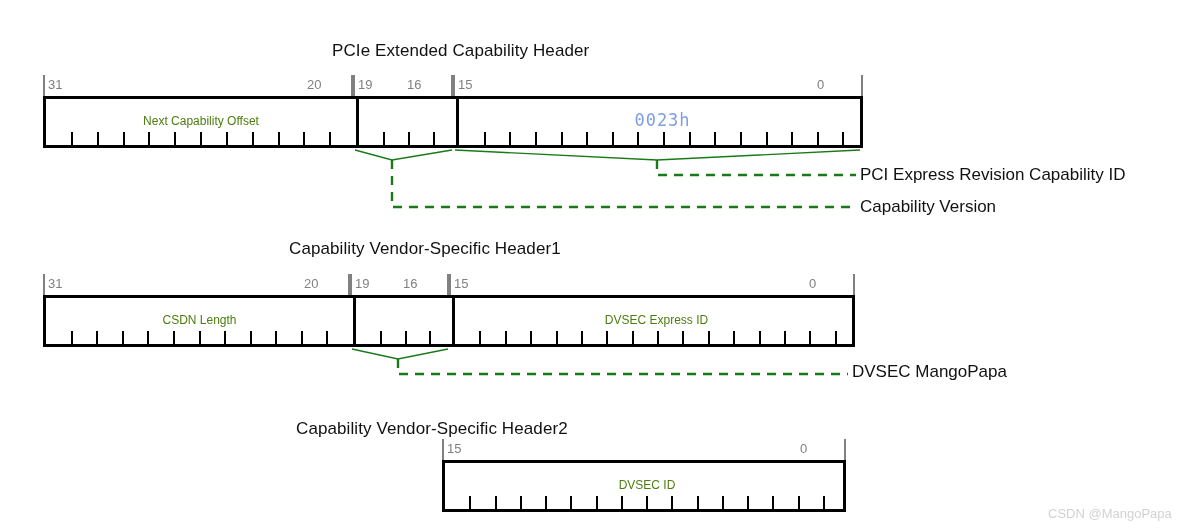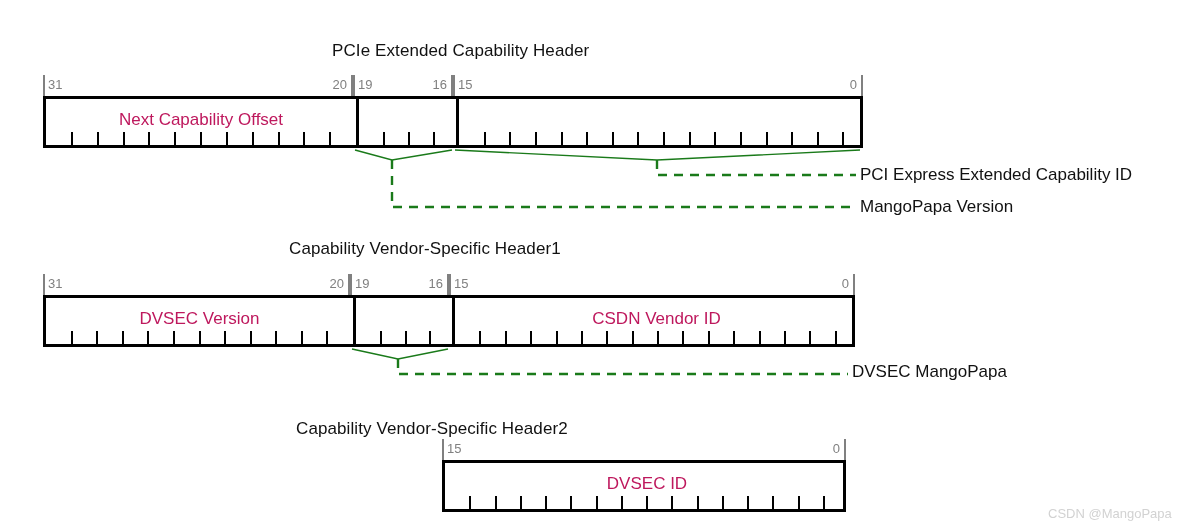--- a/index.html
+++ b/index.html
@@ -46,22 +46,22 @@
   .field + .field {
     border-left: 3px solid #000000;
   }
   .field-label {
     position: absolute;
     left: 0;
     right: 0;
     top: 50%;
     transform: translateY(-58%);
     text-align: center;
-    font-size: 17px;
-    color: #be185d;
+    font-size: 12px;
+    color: #4d7c0f;
     white-space: nowrap;
   }
   .field-label.hexval {
     color: #7d9fe0;
     font-family: "DejaVu Sans Mono", monospace;
     font-size: 17px;
     letter-spacing: 1px;
   }
   .ticks {
     position: absolute;
@@ -78,21 +78,21 @@
   }
   
   .bitnum {
     position: absolute;
     font-size: 13px;
     color: #808080;
     white-space: nowrap;
     line-height: 1;
   }
   .bitnum.left  { text-align: left; }
-  .bitnum.right { text-align: right; }
+  .bitnum.right { text-align: left; }
   .bitmark {
     position: absolute;
     width: 2px;
     background: #9a9a9a;
   }
   
   .callout-svg {
     position: absolute;
     left: 0; top: 0;
     width: 1200px;
@@ -149,20 +149,21 @@
           </div>
         </div>
         <div class="field" style="left: 310px; width: 100px;">
           <div class="ticks">
             <div class="tick" style="left: 24px; background: rgb(0, 0, 0);"></div>
             <div class="tick" style="left: 49px; background: rgb(0, 0, 0);"></div>
             <div class="tick" style="left: 74px; background: rgb(0, 0, 0);"></div>
           </div>
         </div>
         <div class="field" style="left: 410px; width: 410px;">
+          <div class="field-label hexval" style="color: rgb(125, 159, 224);">0023h</div>
           <div class="ticks">
             <div class="tick" style="left: 25px; background: rgb(0, 0, 0);"></div>
             <div class="tick" style="left: 50px; background: rgb(0, 0, 0);"></div>
             <div class="tick" style="left: 76px; background: rgb(0, 0, 0);"></div>
             <div class="tick" style="left: 102px; background: rgb(0, 0, 0);"></div>
             <div class="tick" style="left: 127px; background: rgb(0, 0, 0);"></div>
             <div class="tick" style="left: 153px; background: rgb(0, 0, 0);"></div>
             <div class="tick" style="left: 178px; background: rgb(0, 0, 0);"></div>
             <div class="tick" style="left: 204px; background: rgb(0, 0, 0);"></div>
             <div class="tick" style="left: 230px; background: rgb(0, 0, 0);"></div>
@@ -183,21 +184,21 @@
       <div class="bitmark" style="left: 353px; top: 75px; height: 21px; background: rgb(128, 128, 128);"></div>
       <div class="bitnum right" style="left: 407px; width: 40px; top: 78px; color: rgb(128, 128, 128);">16</div>
       <div class="bitmark" style="left: 451px; top: 75px; height: 21px; background: rgb(128, 128, 128);"></div>
       <div class="bitnum left" style="left: 458px; top: 78px; color: rgb(128, 128, 128);">15</div>
       <div class="bitmark" style="left: 453px; top: 75px; height: 21px; background: rgb(128, 128, 128);"></div>
       <div class="bitnum right" style="left: 817px; width: 40px; top: 78px; color: rgb(128, 128, 128);">0</div>
       <div class="bitmark" style="left: 861px; top: 75px; height: 21px; background: rgb(128, 128, 128);"></div>
       <div class="diagram-title" style="left: 289px; top: 239px; color: rgb(17, 17, 17);">Capability Vendor-Specific Header1</div>
       <div class="regbox" style="left: 43px; top: 295px; width: 812px; height: 52px; border-color: rgb(0, 0, 0);">
         <div class="field" style="left: 0px; width: 307px;">
-          <div class="field-label">DVSEC Version</div>
+          <div class="field-label">CSDN Length</div>
           <div class="ticks">
             <div class="tick" style="left: 25px; background: rgb(0, 0, 0);"></div>
             <div class="tick" style="left: 50px; background: rgb(0, 0, 0);"></div>
             <div class="tick" style="left: 76px; background: rgb(0, 0, 0);"></div>
             <div class="tick" style="left: 101px; background: rgb(0, 0, 0);"></div>
             <div class="tick" style="left: 127px; background: rgb(0, 0, 0);"></div>
             <div class="tick" style="left: 153px; background: rgb(0, 0, 0);"></div>
             <div class="tick" style="left: 178px; background: rgb(0, 0, 0);"></div>
             <div class="tick" style="left: 204px; background: rgb(0, 0, 0);"></div>
             <div class="tick" style="left: 229px; background: rgb(0, 0, 0);"></div>
@@ -206,21 +207,21 @@
           </div>
         </div>
         <div class="field" style="left: 307px; width: 99px;">
           <div class="ticks">
             <div class="tick" style="left: 24px; background: rgb(0, 0, 0);"></div>
             <div class="tick" style="left: 49px; background: rgb(0, 0, 0);"></div>
             <div class="tick" style="left: 73px; background: rgb(0, 0, 0);"></div>
           </div>
         </div>
         <div class="field" style="left: 406px; width: 406px;">
-          <div class="field-label">CSDN Vendor ID</div>
+          <div class="field-label">DVSEC Express ID</div>
           <div class="ticks">
             <div class="tick" style="left: 24px; background: rgb(0, 0, 0);"></div>
             <div class="tick" style="left: 50px; background: rgb(0, 0, 0);"></div>
             <div class="tick" style="left: 75px; background: rgb(0, 0, 0);"></div>
             <div class="tick" style="left: 101px; background: rgb(0, 0, 0);"></div>
             <div class="tick" style="left: 126px; background: rgb(0, 0, 0);"></div>
             <div class="tick" style="left: 151px; background: rgb(0, 0, 0);"></div>
             <div class="tick" style="left: 177px; background: rgb(0, 0, 0);"></div>
             <div class="tick" style="left: 202px; background: rgb(0, 0, 0);"></div>
             <div class="tick" style="left: 227px; background: rgb(0, 0, 0);"></div>
@@ -268,20 +269,20 @@
           </div>
         </div>
       </div>
       <div class="bitnum left" style="left: 447px; top: 442px; color: rgb(128, 128, 128);">15</div>
       <div class="bitmark" style="left: 442px; top: 439px; height: 21px; background: rgb(128, 128, 128);"></div>
       <div class="bitnum right" style="left: 800px; width: 40px; top: 442px; color: rgb(128, 128, 128);">0</div>
       <div class="bitmark" style="left: 844px; top: 439px; height: 21px; background: rgb(128, 128, 128);"></div>
     </div>
 
   <div id="callout-label-layer">
-      <div class="callout-label" style="left: 860px; top: 165px; color: rgb(17, 17, 17);">PCI Express Extended Capability ID</div>
-      <div class="callout-label" style="left: 860px; top: 197px; color: rgb(17, 17, 17);">MangoPapa Version</div>
+      <div class="callout-label" style="left: 860px; top: 165px; color: rgb(17, 17, 17);">PCI Express Revision Capability ID</div>
+      <div class="callout-label" style="left: 860px; top: 197px; color: rgb(17, 17, 17);">Capability Version</div>
       <div class="callout-label" style="left: 852px; top: 362px; color: rgb(17, 17, 17);">DVSEC MangoPapa</div>
     </div>
 
   <div class="watermark" style="left: 1048px; top: 506px; color: rgb(210, 210, 210);">CSDN @MangoPapa</div>
 
 </div>
 
 </body></html>

